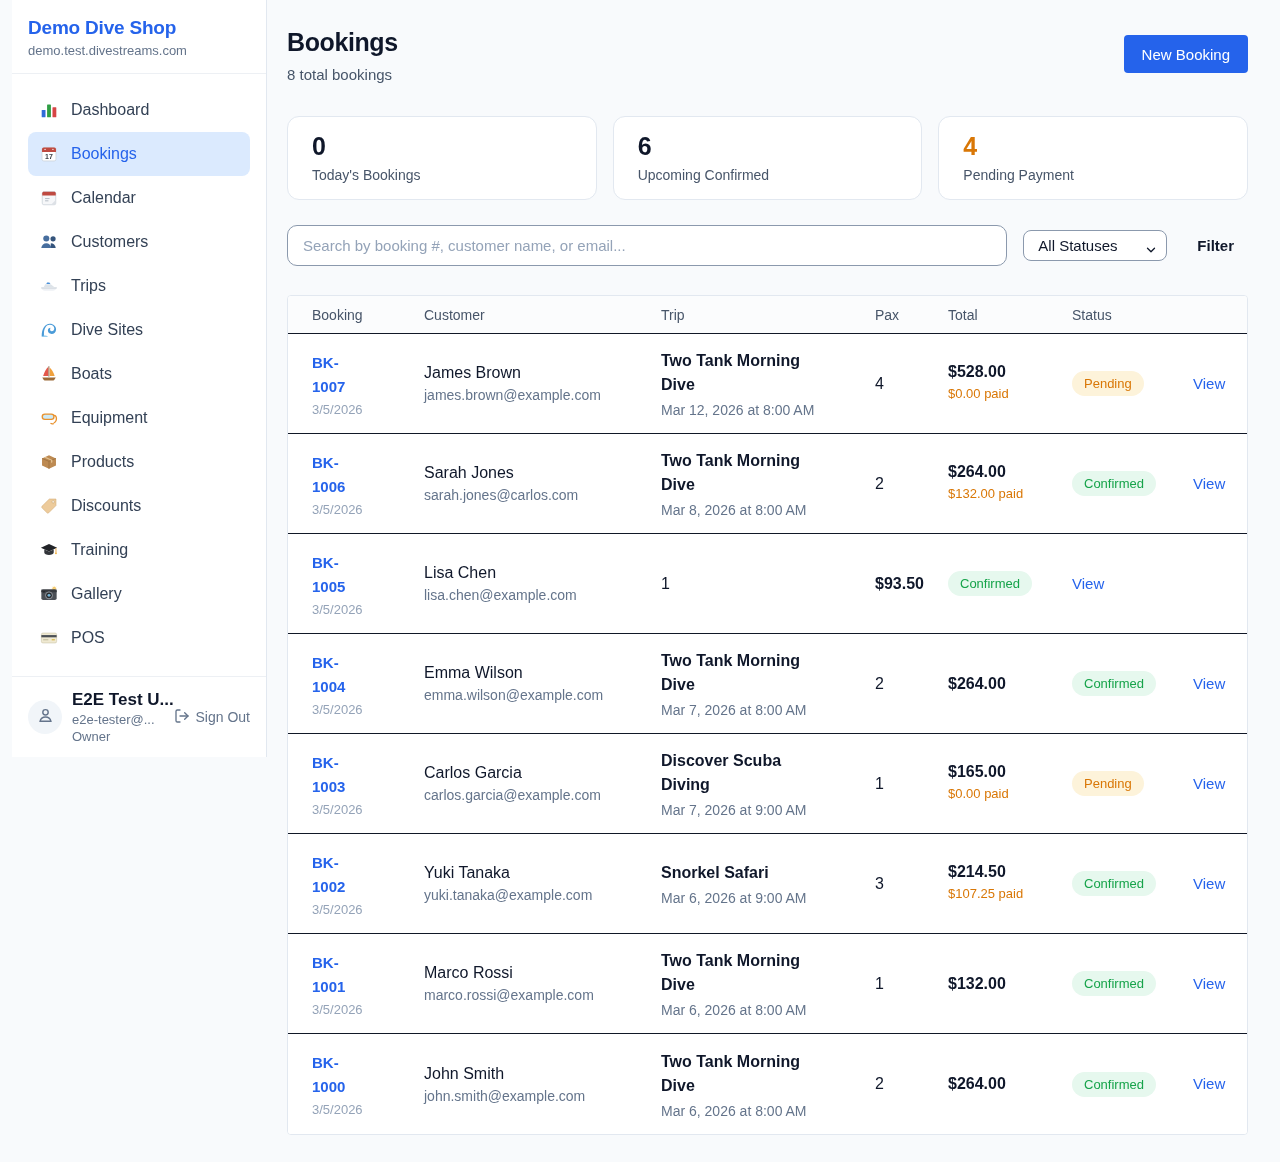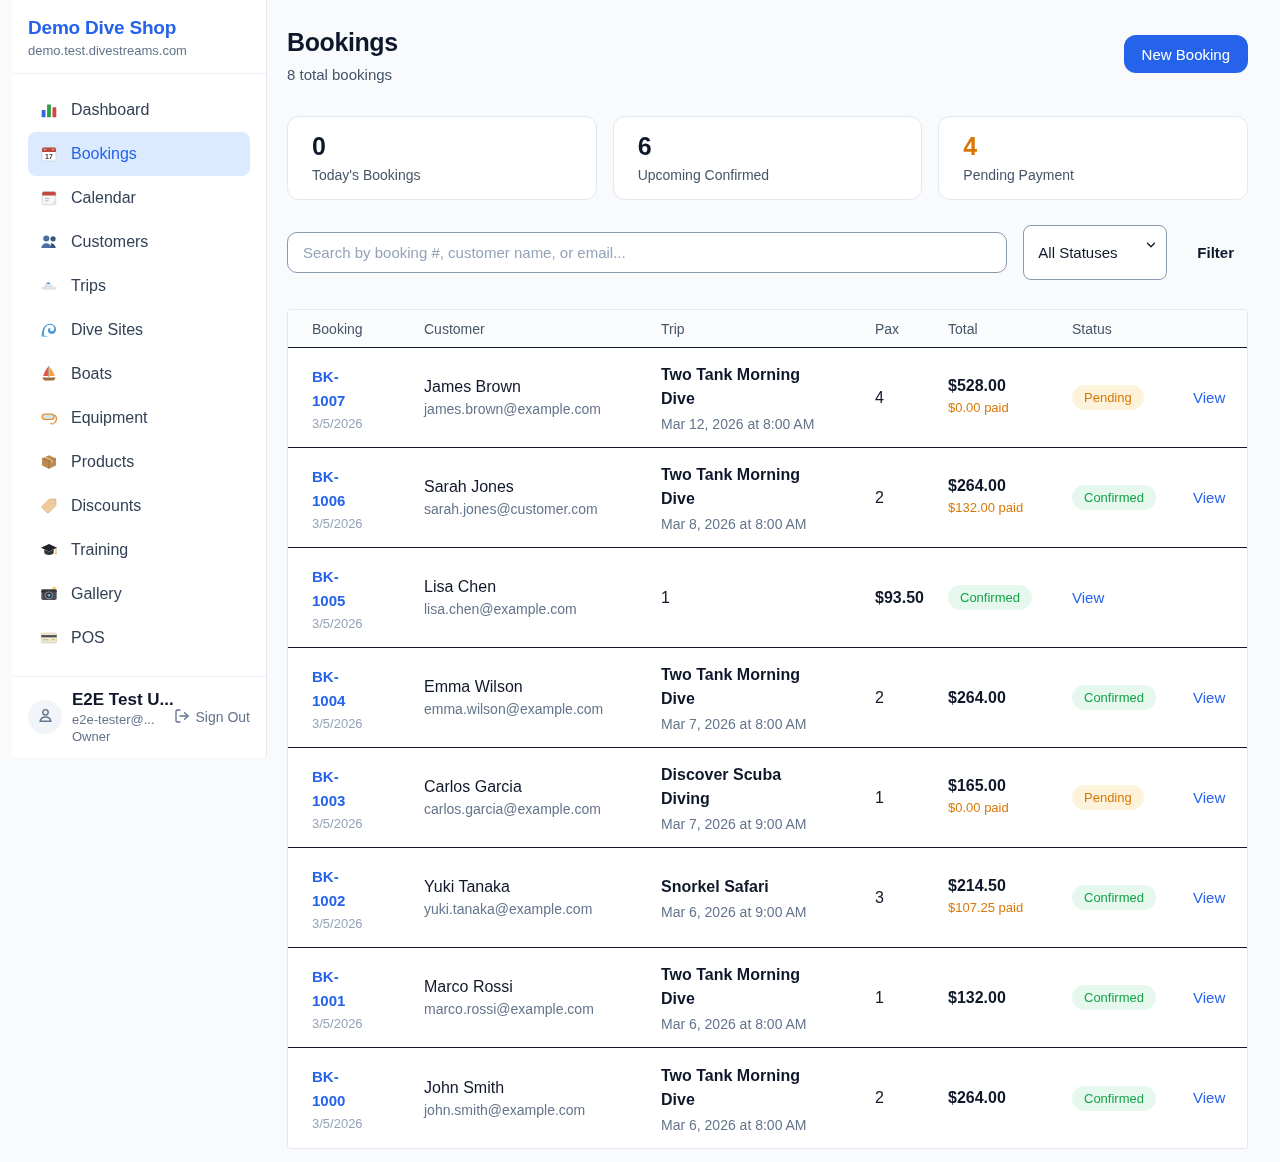--- a/index.html
+++ b/index.html
@@ -44,39 +44,39 @@
     color:#64748b; font-size:14px; font-family:inherit; cursor:pointer; padding:0; flex:none;
   }
   .signout svg { width:16px; height:16px; }
 
   
   main { margin-left:255px; padding:28px 32px 0; }
   .page-head { display:flex; justify-content:space-between; align-items:flex-start; }
   .page-title { font-size:25px; font-weight:bold; color:#0f172a; letter-spacing:-0.4px; }
   .page-sub { font-size:15px; color:#475569; margin-top:9px; }
   .btn-primary {
-    background:#2563eb; color:#fff; border:none; border-radius:12px;
+    background:#2563eb; color:#fff; border:none; border-radius:4px;
     font-size:15px; font-weight:500; padding:0 18px; height:38px; margin-top:7px;
     font-family:inherit; cursor:pointer;
   }
 
   .stats { display:grid; grid-template-columns:repeat(3,1fr); gap:16px; margin-top:33px; }
   .stat-card { background:#fff; border:1px solid #e2e8f0; border-radius:12px; padding:16px 24px; height:84px; }
   .stat-value { font-size:25px; font-weight:bold; line-height:1.1; }
   .stat-label { font-size:14px; color:#475569; margin-top:6px; }
 
   .filters { display:flex; gap:16px; margin-top:25px; align-items:center; }
   .search-input {
     flex:1; height:41px; border:1px solid #8b99ad; border-radius:10px;
     padding:0 15px; font-size:15px; font-family:inherit; color:#0f172a; background:#fff;
   }
   .search-input::placeholder { color:#94a3b8; }
   .status-select { position:relative; flex:none; }
   .status-select select {
-    appearance:none; -webkit-appearance:none; height:55px; width:144px;
+    appearance:none; -webkit-appearance:none; height:31px; width:144px;
     border:1px solid #8b99ad; border-radius:8px; background:#fff;
     font-size:15px; font-family:inherit; color:#0f172a; padding:0 30px 0 14px; cursor:pointer;
   }
   .status-select .chev { position:absolute; right:9px; top:13px; pointer-events:none; }
   .status-select .chev svg { width:14px; height:14px; }
   .filter-btn {
     background:none; border:none; font-size:15px; color:#0f172a; font-weight:700;
     padding:0 14px; font-family:inherit; cursor:pointer;
   }
 
@@ -389,21 +389,21 @@
     </div>
   </div>
 
   <div class="trow">
     <div class="cell c-booking">
       <a class="bk-id">BK-1006</a>
       <div class="bk-date">3/5/2026</div>
     </div>
     <div class="cell c-customer">
       <div class="cust-name">Sarah Jones</div>
-      <div class="cust-email">sarah.jones@customer.com</div>
+      <div class="cust-email">sarah.jones@carlos.com</div>
     </div>
     <div class="cell c-trip">
       <div class="trip-name">Two Tank Morning Dive</div>
       <div class="trip-date">Mar 8, 2026 at 8:00 AM</div>
     </div>
     <div class="cell c-pax">2</div>
     <div class="cell c-total">
       <div class="total-amt">$264.00</div>
       <div class="total-paid">$132.00 paid</div>
     </div>

